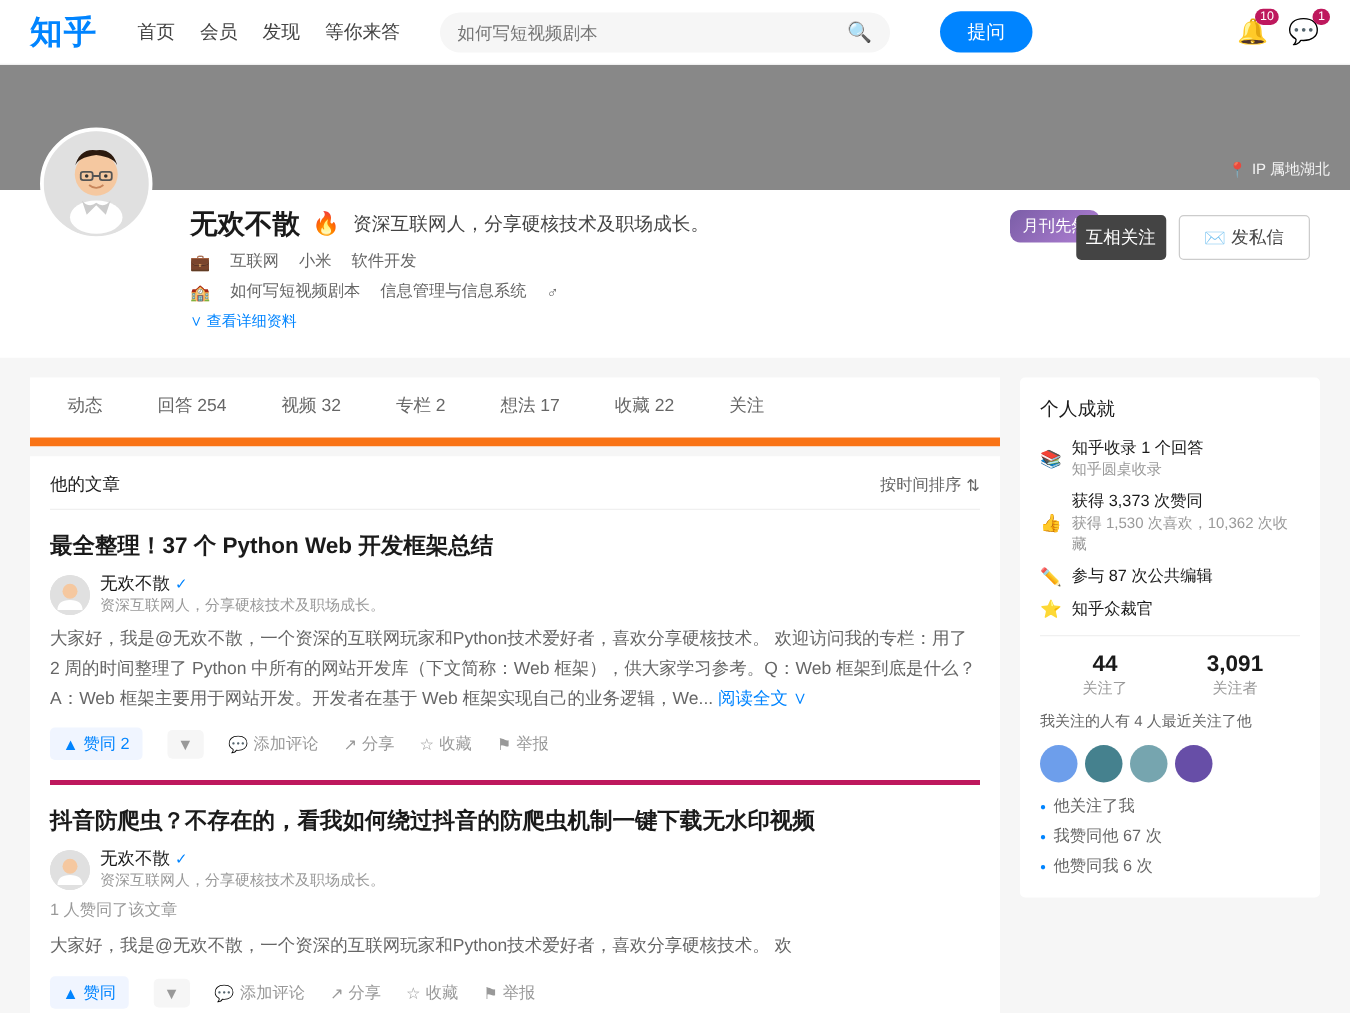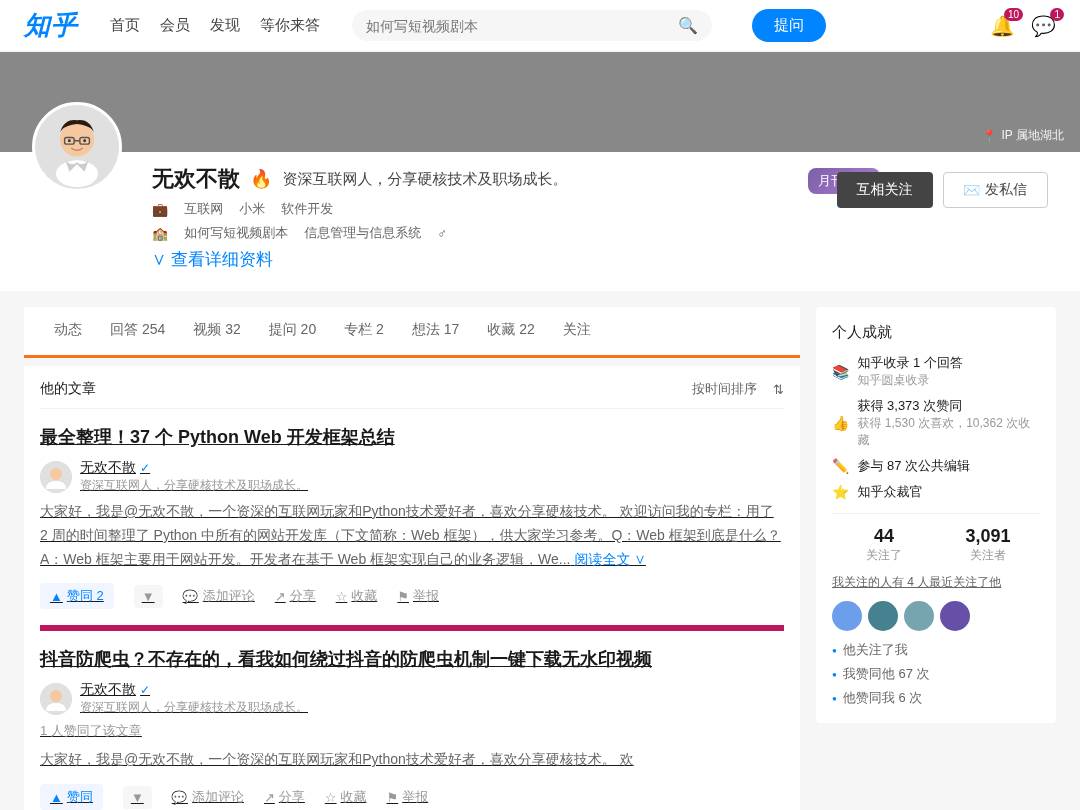--- a/index.html
+++ b/index.html
@@ -1,20 +1,20 @@
 <!DOCTYPE html>
 <html><head>
   <meta charset="utf-8">
   <style>
     * { box-sizing: border-box; margin: 0; padding: 0; }
     body { font-family: -apple-system, BlinkMacSystemFont, "PingFang SC", "Microsoft YaHei", sans-serif; background: #f6f6f6; font-size: 14px; color: #1a1a1a; }
 
     
     .header { background: #fff; border-bottom: 1px solid #f0f0f0; height: 52px; display: flex; align-items: center; padding: 0 24px; gap: 32px; position: sticky; top: 0; z-index: 100; }
-    .logo { color: #0084ff; font-size: 26px; font-weight: bold; letter-spacing: 1px; font-style: italic; }
+    .logo { color: #0084ff; font-size: 26px; font-weight: bold; letter-spacing: 1px; }
     .nav-links { display: flex; gap: 20px; }
     .nav-link { color: #444; font-size: 15px; cursor: pointer; text-decoration: none; }
     .search-bar { flex: 1; max-width: 360px; display: flex; align-items: center; background: #f6f6f6; border-radius: 20px; padding: 6px 14px; gap: 8px; }
     .search-input { border: none; background: transparent; outline: none; font-size: 14px; color: #888; width: 100%; }
     .search-icon-svg { color: #999; font-size: 16px; }
     .ask-btn { background: #0084ff; color: #fff; border: none; border-radius: 20px; padding: 7px 22px; font-size: 15px; cursor: pointer; font-weight: 500; margin-left: 8px; }
     .header-icons { display: flex; gap: 16px; align-items: center; margin-left: auto; }
     .icon-badge { position: relative; cursor: pointer; }
     .badge { position: absolute; top: -6px; right: -8px; background: #be185d; color: #fff; border-radius: 10px; font-size: 10px; padding: 1px 4px; }
 
@@ -27,44 +27,44 @@
     .avatar-wrap { position: absolute; top: -50px; left: 32px; width: 90px; height: 90px; border-radius: 50%; background: #e8e8e8; border: 3px solid #fff; overflow: hidden; display: flex; align-items: center; justify-content: center; }
     .avatar-illustration { width: 88px; height: 88px; }
     .profile-info { padding-top: 12px; padding-left: 120px; display: flex; flex-direction: column; gap: 6px; }
     .profile-name-row { display: flex; align-items: center; gap: 10px; }
     .profile-name { font-size: 22px; font-weight: bold; color: #1a1a1a; }
     .flame-icon { color: #ff6900; font-size: 18px; }
     .profile-bio { font-size: 15px; color: #444; }
     .profile-tags { display: flex; gap: 16px; color: #666; font-size: 13px; align-items: center; }
     .profile-tags span { display: flex; align-items: center; gap: 4px; }
     .profile-edu { display: flex; gap: 16px; color: #666; font-size: 13px; align-items: center; }
-    .view-detail { color: #0084ff; font-size: 17px; cursor: pointer; }
+    .view-detail { color: #0084ff; font-size: 12px; cursor: pointer; }
     .profile-actions { position: absolute; top: 20px; right: 32px; display: flex; gap: 10px; }
-    .btn-follow { background: #444; color: #fff; border: none; border-radius: 4px; padding: 8px 20px; font-size: 14px; cursor: pointer; }
+    .btn-follow { background: #444; color: #fff; border: none; border-radius: 4px; padding: 8px 8px; font-size: 14px; cursor: pointer; }
     .btn-msg { background: #fff; color: #444; border: 1px solid #ccc; border-radius: 4px; padding: 8px 20px; font-size: 14px; cursor: pointer; display: flex; align-items: center; gap: 4px; }
     .achievement-badge { position: absolute; top: 16px; right: 200px; background: linear-gradient(135deg, #7b5ea7, #b07fd4); border-radius: 8px; padding: 4px 10px; color: #fff; font-size: 13px; }
 
     
     .main-layout { display: flex; gap: 16px; max-width: 1080px; margin: 0 auto; padding: 16px 24px; }
 
     
     .content-area { flex: 1; min-width: 0; }
 
     
-    .tabs { background: #fff; border-bottom: 3px solid #f97316; display: flex; gap: 0; padding: 0 16px; }
+    .tabs { background: #fff; border-bottom: 7px solid #f97316; display: flex; gap: 16px; padding: 0 16px; }
     .tab { padding: 14px 14px; font-size: 14px; color: #666; cursor: pointer; border-bottom: 2px solid transparent; }
     .tab.active { color: #0084ff; border-bottom: 2px solid #0084ff; font-weight: 500; }
 
     
     .articles-container { background: #fff; margin-top: 8px; padding: 0 16px; }
     .articles-header { display: flex; justify-content: space-between; align-items: center; padding: 14px 0 10px; border-bottom: 1px solid #f0f0f0; color: #1a1a1a; font-size: 14px; font-weight: 500; }
-    .sort-btn { color: #666; font-size: 13px; cursor: pointer; display: flex; align-items: center; gap: 16px; }
-
-    
-    .article-item { padding: 16px 0; border-bottom: 6px solid #be185d; text-decoration: underline; }
+    .sort-btn { color: #666; font-size: 13px; cursor: pointer; display: flex; align-items: center; gap: 4px; }
+
+    
+    .article-item { padding: 16px 0; border-bottom: 4px solid #be185d; }
     .article-title { font-size: 18px; font-weight: bold; color: #1a1a1a; margin-bottom: 10px; cursor: pointer; }
     .author-row { display: flex; align-items: center; gap: 8px; margin-bottom: 6px; }
     .author-avatar { width: 32px; height: 32px; border-radius: 50%; background: #ddd; display: flex; align-items: center; justify-content: center; overflow: hidden; }
     .author-name { font-size: 14px; color: #1a1a1a; font-weight: 500; }
     .verified-icon { color: #0084ff; font-size: 12px; }
     .author-bio { font-size: 12px; color: #999; }
     .like-count { color: #999; font-size: 13px; margin-bottom: 8px; }
     .article-excerpt { font-size: 14px; color: #666; line-height: 1.7; margin-bottom: 12px; }
     .article-excerpt a { color: #0084ff; text-decoration: none; }
     .article-actions { display: flex; gap: 20px; align-items: center; }
@@ -194,21 +194,20 @@
 </div>
 
 <div class="main-layout">
 
   <div class="content-area">
 
     <div class="tabs">
       <div class="tab"><span>动态</span></div>
       <div class="tab"><span>回答</span> <span>254</span></div>
       <div class="tab"><span>视频</span> <span>32</span></div>
-      <div class="tab"><span>提问</span> <span>20</span></div>
       <div class="tab"><span>专栏</span> <span>2</span></div>
       <div class="tab"><span>想法</span> <span>17</span></div>
       <div class="tab"><span>收藏</span> <span>22</span></div>
       <div class="tab"><span>关注</span></div>
     </div>
 
     <div class="articles-container">
       <div class="articles-header">
         <span>他的文章</span>
         <span class="sort-btn">
@@ -350,21 +349,21 @@
         <div class="stat-item">
           <div class="stat-num">44</div>
           <div class="stat-label">关注了</div>
         </div>
         <div class="stat-item">
           <div class="stat-num">3,091</div>
           <div class="stat-label">关注者</div>
         </div>
       </div>
 
-      <div style="font-size:12px;color:#666;margin-top:10px;text-decoration:underline;">我关注的人有 4 人最近关注了他</div>
+      <div style="font-size:12px;color:#666;margin-top:10px;">我关注的人有 4 人最近关注了他</div>
 
       <div class="recent-followers">
         <div class="follower-avatar" style="background:#6d9eeb;"></div>
         <div class="follower-avatar" style="background:#45818e;"></div>
         <div class="follower-avatar" style="background:#76a5af;"></div>
         <div class="follower-avatar" style="background:#674ea7;"></div>
       </div>
 
       <div class="follower-info">
         <div class="follower-info-item">

